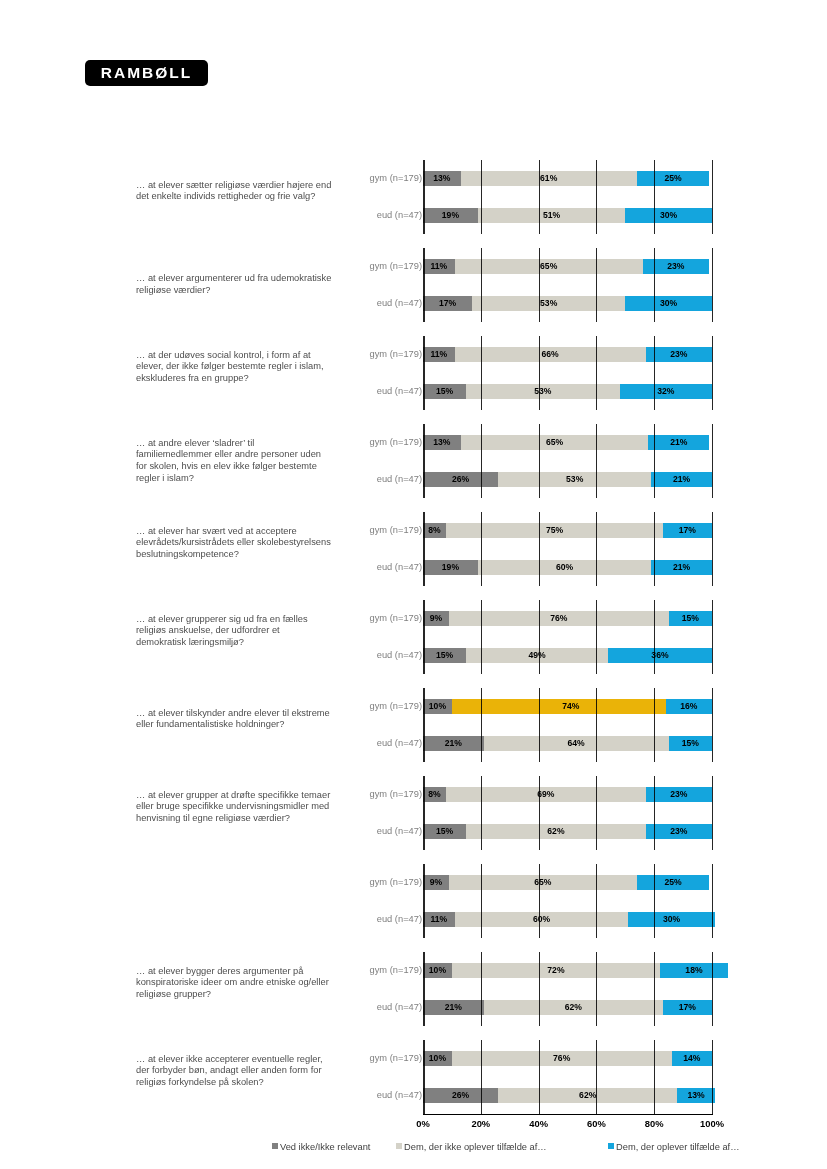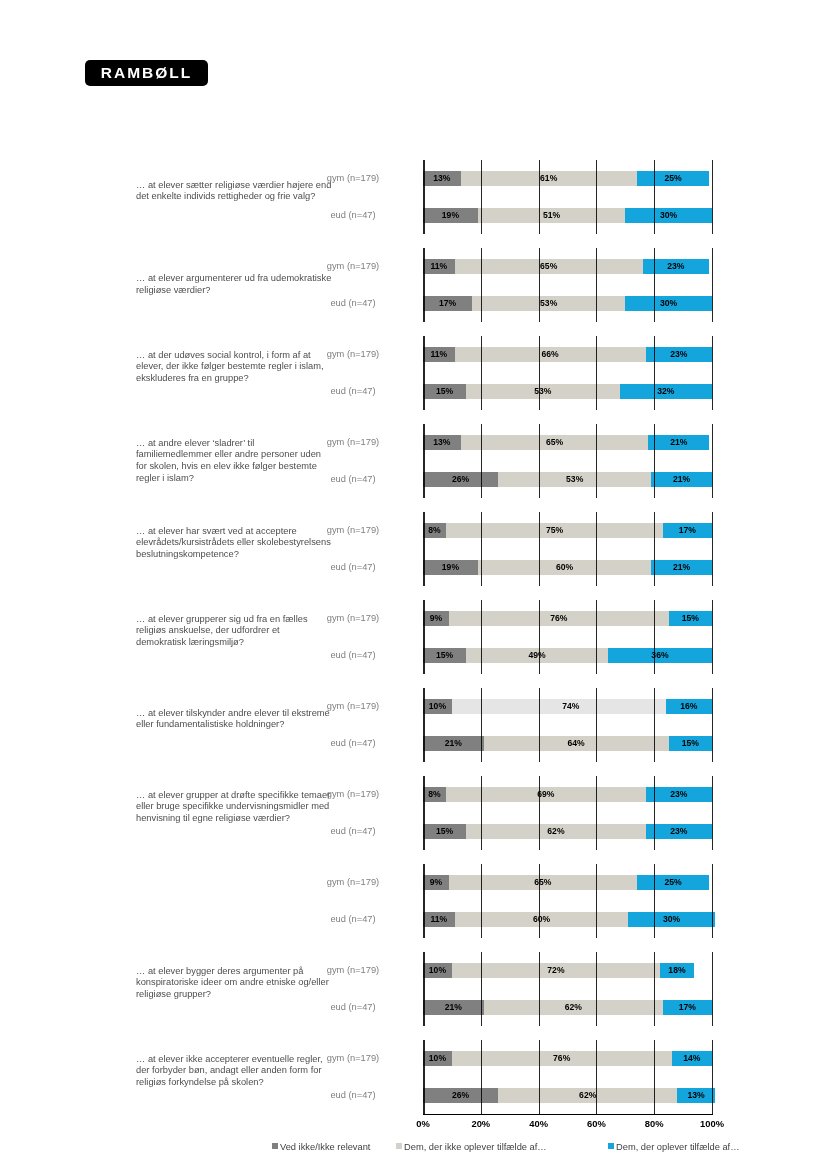--- a/index.html
+++ b/index.html
@@ -70,23 +70,23 @@
     position: relative;
     margin-left: 0;
   }
 
   .barrow {
     position: relative;
     height: 37px;
   }
   .barrow .catlabel {
     position: absolute;
-    right: 414px;
+    right: 405px;
     width: 120px;
-    text-align: center;
+    text-align: right;
     font-family: "Liberation Sans", sans-serif;
     font-size: 9.3px;
     color: #7f7f7f;
     line-height: 37px;
   }
   .barrow .track {
     position: absolute;
     left: 423px;
     width: 289px;
     top: 11px;
@@ -312,21 +312,21 @@
           </div>
         </div>
         <div style="height: 14px;"></div>
         <div class="group" style="height: 74px;">
           <div class="labelcell" style="top: calc(50% - 17.4px);">… at elever tilskynder andre elever til ekstreme eller fundamentalistiske holdninger?</div>
           <div class="seriesarea">
             <div class="barrow">
               <div class="catlabel">gym (n=179)</div>
               <div class="track">
                 <div class="seg s0" style="left: 0px; width: 28.9px; background: rgb(128, 128, 128);"><span>10%</span></div>
-                <div class="seg s1" style="left: 28.9px; width: 238px; background: #e5e5e5;"><span>74%</span></div>
+                <div class="seg s1" style="left: 28.9px; width: 238px; background: #eab308;"><span>74%</span></div>
                 <div class="seg s2" style="left: 242.76px; width: 46.24px; background: rgb(20, 165, 221);"><span>16%</span></div>
               </div>
             </div>
             <div class="barrow">
               <div class="catlabel">eud (n=47)</div>
               <div class="track">
                 <div class="seg s0" style="left: 0px; width: 60.69px; background: rgb(128, 128, 128);"><span>21%</span></div>
                 <div class="seg s1" style="left: 60.69px; width: 184.96px; background: rgb(212, 210, 200);"><span>64%</span></div>
                 <div class="seg s2" style="left: 245.65px; width: 43.35px; background: rgb(20, 165, 221);"><span>15%</span></div>
               </div>
@@ -378,21 +378,21 @@
         </div>
         <div style="height: 14px;"></div>
         <div class="group" style="height: 74px;">
           <div class="labelcell" style="top: calc(50% - 23.2px);">… at elever bygger deres argumenter på konspiratoriske ideer om andre etniske og/eller religiøse grupper?</div>
           <div class="seriesarea">
             <div class="barrow">
               <div class="catlabel">gym (n=179)</div>
               <div class="track">
                 <div class="seg s0" style="left: 0px; width: 28.9px; background: rgb(128, 128, 128);"><span>10%</span></div>
                 <div class="seg s1" style="left: 28.9px; width: 208.08px; background: rgb(212, 210, 200);"><span>72%</span></div>
-                <div class="seg s2" style="left: 236.98px; width: 34px; background: rgb(20, 165, 221);"><span>18%</span></div>
+                <div class="seg s2" style="left: 236.98px; width: 68px; background: rgb(20, 165, 221);"><span>18%</span></div>
               </div>
             </div>
             <div class="barrow">
               <div class="catlabel">eud (n=47)</div>
               <div class="track">
                 <div class="seg s0" style="left: 0px; width: 60.69px; background: rgb(128, 128, 128);"><span>21%</span></div>
                 <div class="seg s1" style="left: 60.69px; width: 179.18px; background: rgb(212, 210, 200);"><span>62%</span></div>
                 <div class="seg s2" style="left: 239.87px; width: 49.13px; background: rgb(20, 165, 221);"><span>17%</span></div>
               </div>
             </div>

